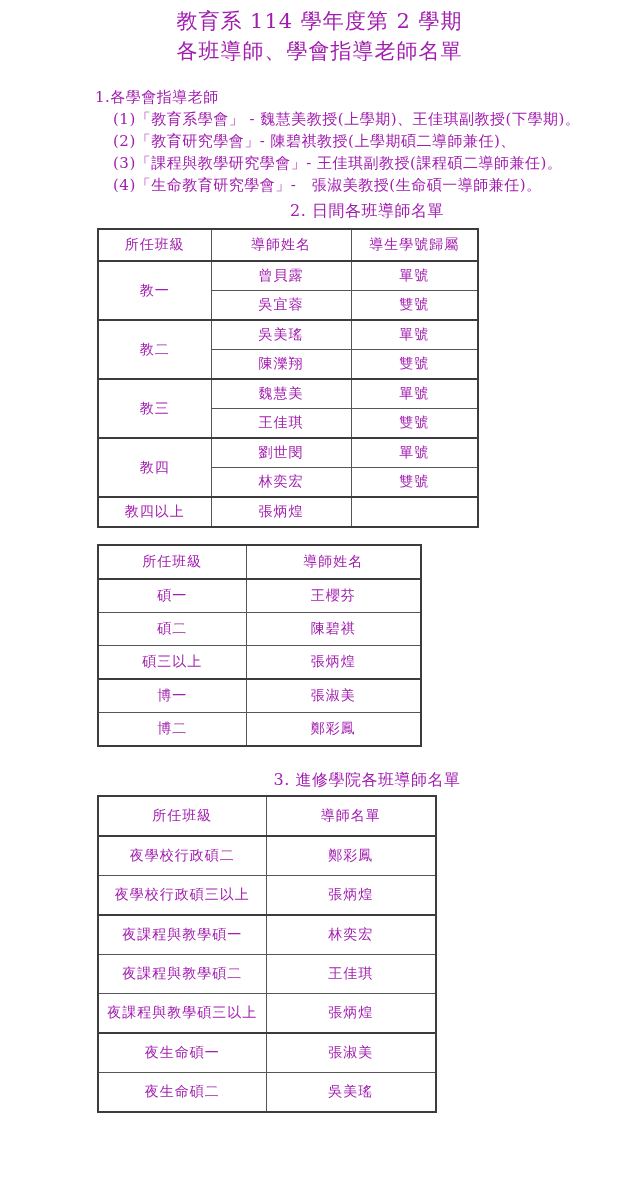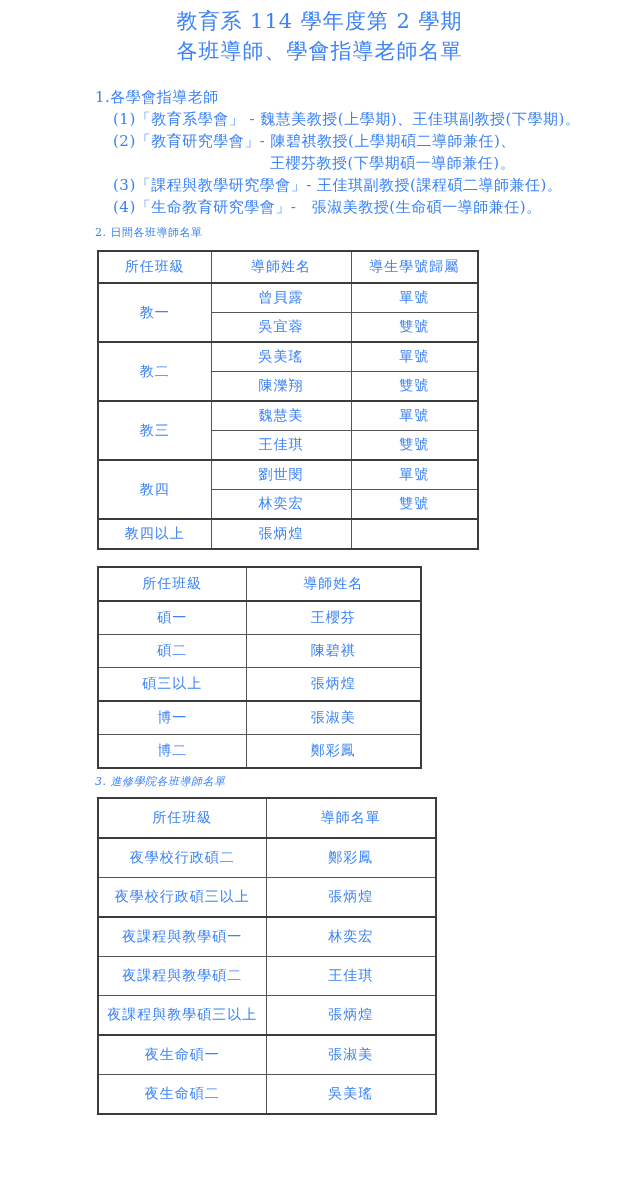--- a/index.html
+++ b/index.html
@@ -1,40 +1,41 @@
 <!DOCTYPE html>
 <html><head>
 <meta charset="utf-8">
 <style>
   html, body { margin: 0; padding: 0; background: #ffffff; }
   .page {
     width: 639px;
     height: 1200px;
     background: #ffffff;
-    color: #3b82f6;
+    color: #a21caf;
     font-family: "DejaVu Serif", "Liberation Serif", serif;
     position: relative;
     overflow: hidden;
   }
   .doc-title {
     padding-top: 6px;
     text-align: center;
     font-size: 21px;
     line-height: 30px;
     letter-spacing: 1px;
   }
   .sec1 { margin: 20px 14px 0 95px; font-size: 15px; }
   .line { line-height: 22px; white-space: nowrap; letter-spacing: 0.5px; }
   .line.item { margin-left: 18px; }
   .line.cont { margin-left: 175px; }
   .sec-heading {
     margin: 4px 0 0 95px;
-    font-size: 11px;
+    font-size: 16px;
     line-height: 22px;
     letter-spacing: 0.5px;
+    text-align: center;
   }
   table.t {
     border-collapse: collapse;
     table-layout: fixed;
     text-align: center;
     margin-left: 97px;
     border: 2px solid #3c3c3c;
     font-size: 14px;
   }
   table.t th, table.t td {
@@ -44,39 +45,38 @@
     letter-spacing: 1px;
     vertical-align: middle;
   }
   table.t tr.head th { border-bottom: 2px solid #3c3c3c; }
   table.t tr.gsep td { border-top: 2px solid #3c3c3c; }
   .t1 { margin-top: 6px; }
   .t1 th { height: 30px; }
   .t1 td { height: 28px; }
   .t2 { margin-top: 16px; }
   .t2 th, .t2 td { height: 32px; }
-  .h3 { margin-top: 2px; font-style: italic; }
+  .h3 { margin-top: 22px; }
   .t3 { margin-top: 4px; }
   .t3 th, .t3 td { height: 38px; }
 </style>
 </head>
 <body>
 
 <div class="page">
 
   <div class="doc-title">
     <div>教育系 114 學年度第 2 學期</div>
     <div>各班導師、學會指導老師名單</div>
   </div>
 
   <div class="sec1">
     <div class="line">1.各學會指導老師</div>
     <div class="line item">(1)「教育系學會」 - 魏慧美教授(上學期)、王佳琪副教授(下學期)。</div>
     <div class="line item">(2)「教育研究學會」- 陳碧祺教授(上學期碩二導師兼任)、</div>
-    <div class="line cont">王櫻芬教授(下學期碩一導師兼任)。</div>
     <div class="line item">(3)「課程與教學研究學會」- 王佳琪副教授(課程碩二導師兼任)。</div>
     <div class="line item">(4)「生命教育研究學會」-　張淑美教授(生命碩一導師兼任)。</div>
   </div>
 
   <div class="sec-heading">2. 日間各班導師名單</div>
 
   <table class="t t1">
     <colgroup>
         <col style="width:113px">
         <col style="width:140px">

